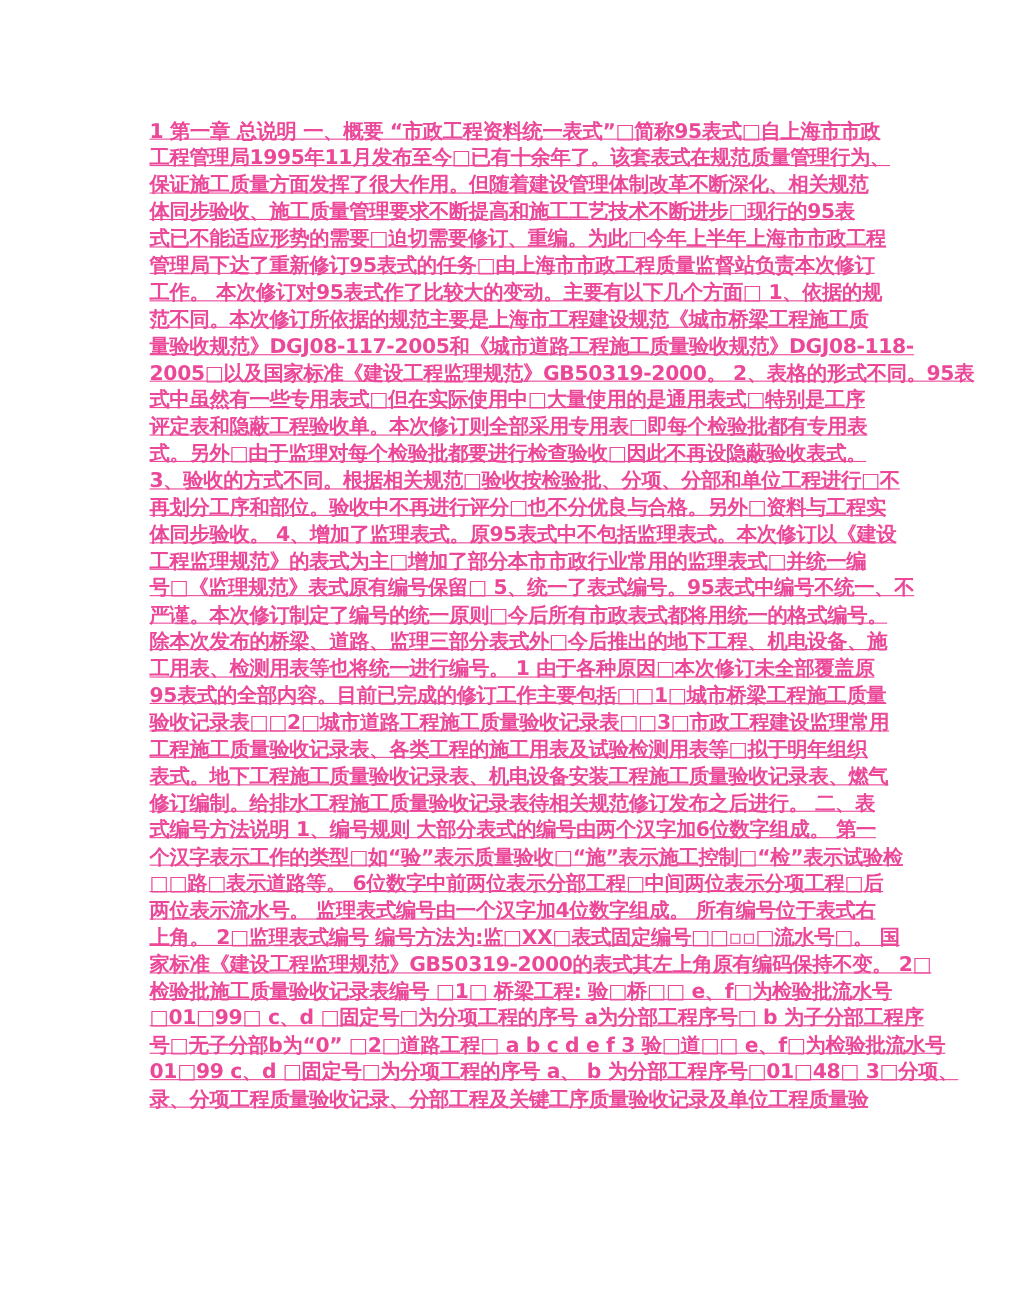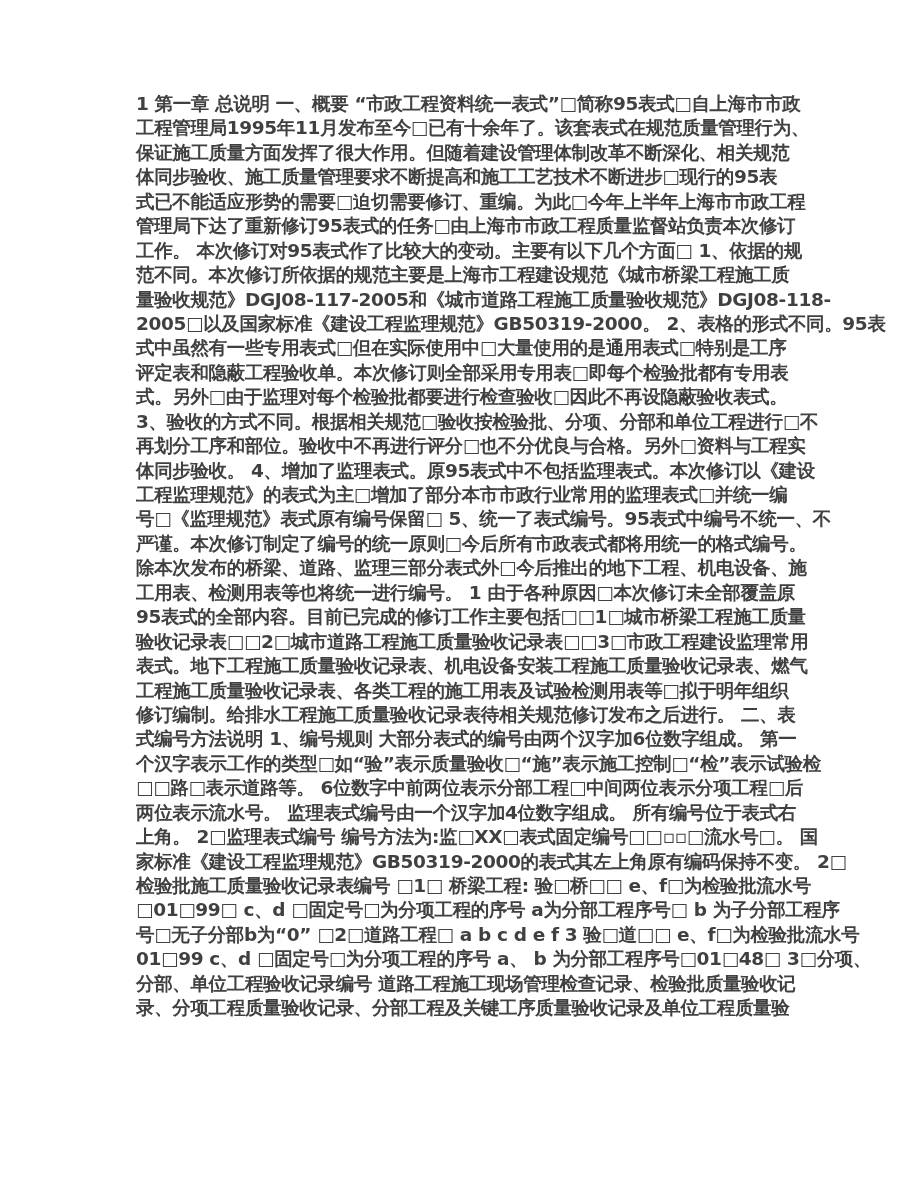--- a/index.html
+++ b/index.html
@@ -1,22 +1,23 @@
 <!DOCTYPE html>
 <html><head>
 <meta charset="utf-8">
 <style>
   html, body { margin: 0; padding: 0; background: #ffffff; }
   body { width: 920px; height: 1191px; position: relative; overflow: hidden; }
   .page { position: absolute; left: 0; top: 0; width: 920px; height: 1191px; background: #fff; }
   .text-block {
-    position: absolute; left: 136px; top: 92px; width: 648px;
+    position: absolute; left: 136px; top: 108px; width: 648px;
     font-family: "DejaVu Sans", "Liberation Serif", sans-serif;
-    font-size: 18.5px; line-height: 24.45px; color: #404040;
+    font-size: 18.5px; line-height: 24.45px; color: #ec4899;
     font-weight: bold;
+    text-decoration: underline;
   }
   .line { display: block; white-space: nowrap; overflow: visible; height: 24.45px; letter-spacing: -0.35px; }
 </style>
 </head>
 <body>
 
 <div class="page">
   <div class="text-block">
     <span class="line">1  第一章  总说明  一、概要  “市政工程资料统一表式”□简称95表式□自上海市市政</span>
     <span class="line">工程管理局1995年11月发布至今□已有十余年了。该套表式在规范质量管理行为、</span>
@@ -34,29 +35,28 @@
     <span class="line">3、验收的方式不同。根据相关规范□验收按检验批、分项、分部和单位工程进行□不</span>
     <span class="line">再划分工序和部位。验收中不再进行评分□也不分优良与合格。另外□资料与工程实</span>
     <span class="line">体同步验收。 4、增加了监理表式。原95表式中不包括监理表式。本次修订以《建设</span>
     <span class="line">工程监理规范》的表式为主□增加了部分本市市政行业常用的监理表式□并统一编</span>
     <span class="line">号□《监理规范》表式原有编号保留□ 5、统一了表式编号。95表式中编号不统一、不</span>
     <span class="line">严谨。本次修订制定了编号的统一原则□今后所有市政表式都将用统一的格式编号。</span>
     <span class="line">除本次发布的桥梁、道路、监理三部分表式外□今后推出的地下工程、机电设备、施</span>
     <span class="line">工用表、检测用表等也将统一进行编号。 1  由于各种原因□本次修订未全部覆盖原</span>
     <span class="line">95表式的全部内容。目前已完成的修订工作主要包括□□1□城市桥梁工程施工质量</span>
     <span class="line">验收记录表□□2□城市道路工程施工质量验收记录表□□3□市政工程建设监理常用</span>
+    <span class="line">工程施工质量验收记录表、各类工程的施工用表及试验检测用表等□拟于明年组织</span>
     <span class="line">表式。地下工程施工质量验收记录表、机电设备安装工程施工质量验收记录表、燃气</span>
-    <span class="line">工程施工质量验收记录表、各类工程的施工用表及试验检测用表等□拟于明年组织</span>
     <span class="line">修订编制。给排水工程施工质量验收记录表待相关规范修订发布之后进行。 二、表</span>
     <span class="line">式编号方法说明  1、编号规则  大部分表式的编号由两个汉字加6位数字组成。 第一</span>
     <span class="line">个汉字表示工作的类型□如“验”表示质量验收□“施”表示施工控制□“检”表示试验检</span>
     <span class="line">□□路□表示道路等。 6位数字中前两位表示分部工程□中间两位表示分项工程□后</span>
     <span class="line">两位表示流水号。 监理表式编号由一个汉字加4位数字组成。 所有编号位于表式右</span>
     <span class="line">上角。 2□监理表式编号  编号方法为:监□XX□表式固定编号□□▫▫□流水号□。 国</span>
     <span class="line">家标准《建设工程监理规范》GB50319-2000的表式其左上角原有编码保持不变。 2□</span>
     <span class="line">检验批施工质量验收记录表编号  □1□  桥梁工程: 验□桥□□ e、f□为检验批流水号</span>
     <span class="line">□01□99□ c、d □固定号□为分项工程的序号  a为分部工程序号□ b  为子分部工程序</span>
     <span class="line">号□无子分部b为“0” □2□道路工程□ a b c d e f 3  验□道□□ e、f□为检验批流水号</span>
     <span class="line">01□99 c、d □固定号□为分项工程的序号  a、 b  为分部工程序号□01□48□ 3□分项、</span>
-    <span class="line">分部、单位工程验收记录编号  道路工程施工现场管理检查记录、检验批质量验收记</span>
     <span class="line">录、分项工程质量验收记录、分部工程及关键工序质量验收记录及单位工程质量验</span>
   </div>
 </div>
 
 </body></html>

